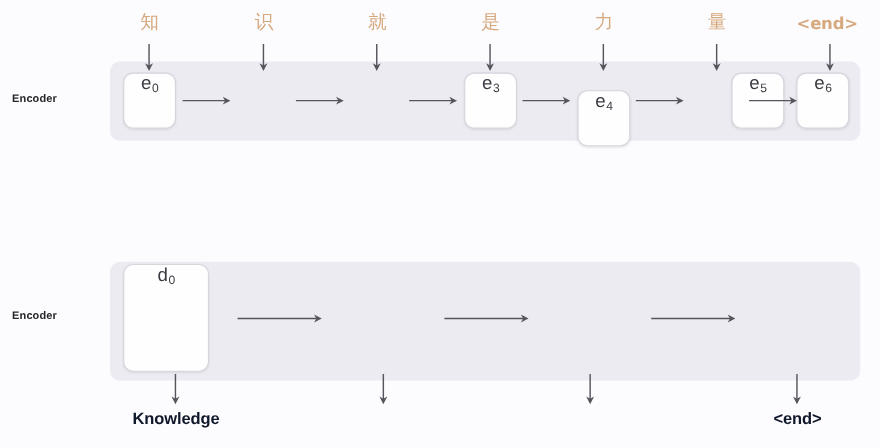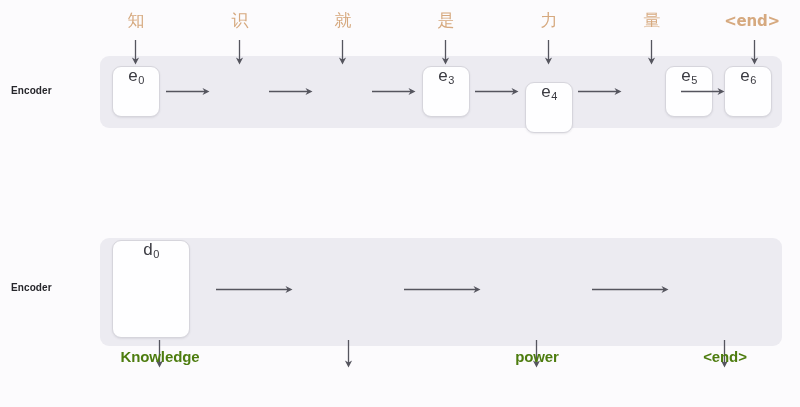--- a/index.html
+++ b/index.html
@@ -100,24 +100,24 @@
   .src-token.latin {
     font-size: 15px;
     top: 12px;
     font-weight: bold;
     letter-spacing: -.2px;
   }
 
   
   .out-token {
     position: absolute;
-    top: 348px;
+    top: 372px;
     font-size: 15px;
     font-weight: bold;
-    color: #4d7c0f;
+    color: #0f172a;
     text-align: center;
     white-space: nowrap;
     letter-spacing: -.1px;
     line-height: 1.2;
   }
 </style>
 </head>
 <body>
 
 <div id="diagram">
@@ -275,16 +275,15 @@
       </svg>
   </div>
   <div class="v-arrow" style="left:719px;top:340px;height:28px;">
     <svg width="11" height="28" viewBox="0 0 11 28">
         <line x1="5.5" y1="0" x2="5.5" y2="23" stroke="#55555e" stroke-width="1.3"></line>
         <path d="M5.5 27.5 L1.9 20.5 L5.5 22.6 L9.1 20.5 Z" fill="#55555e"></path>
       </svg>
   </div>
 
   <div class="out-token" style="left:92px;width:136px;">Knowledge</div>
-  <div class="out-token" style="left:469px;width:136px;">power</div>
   <div class="out-token" style="left:657px;width:136px;">&lt;end&gt;</div>
 
 </div>
 
 </body></html>

